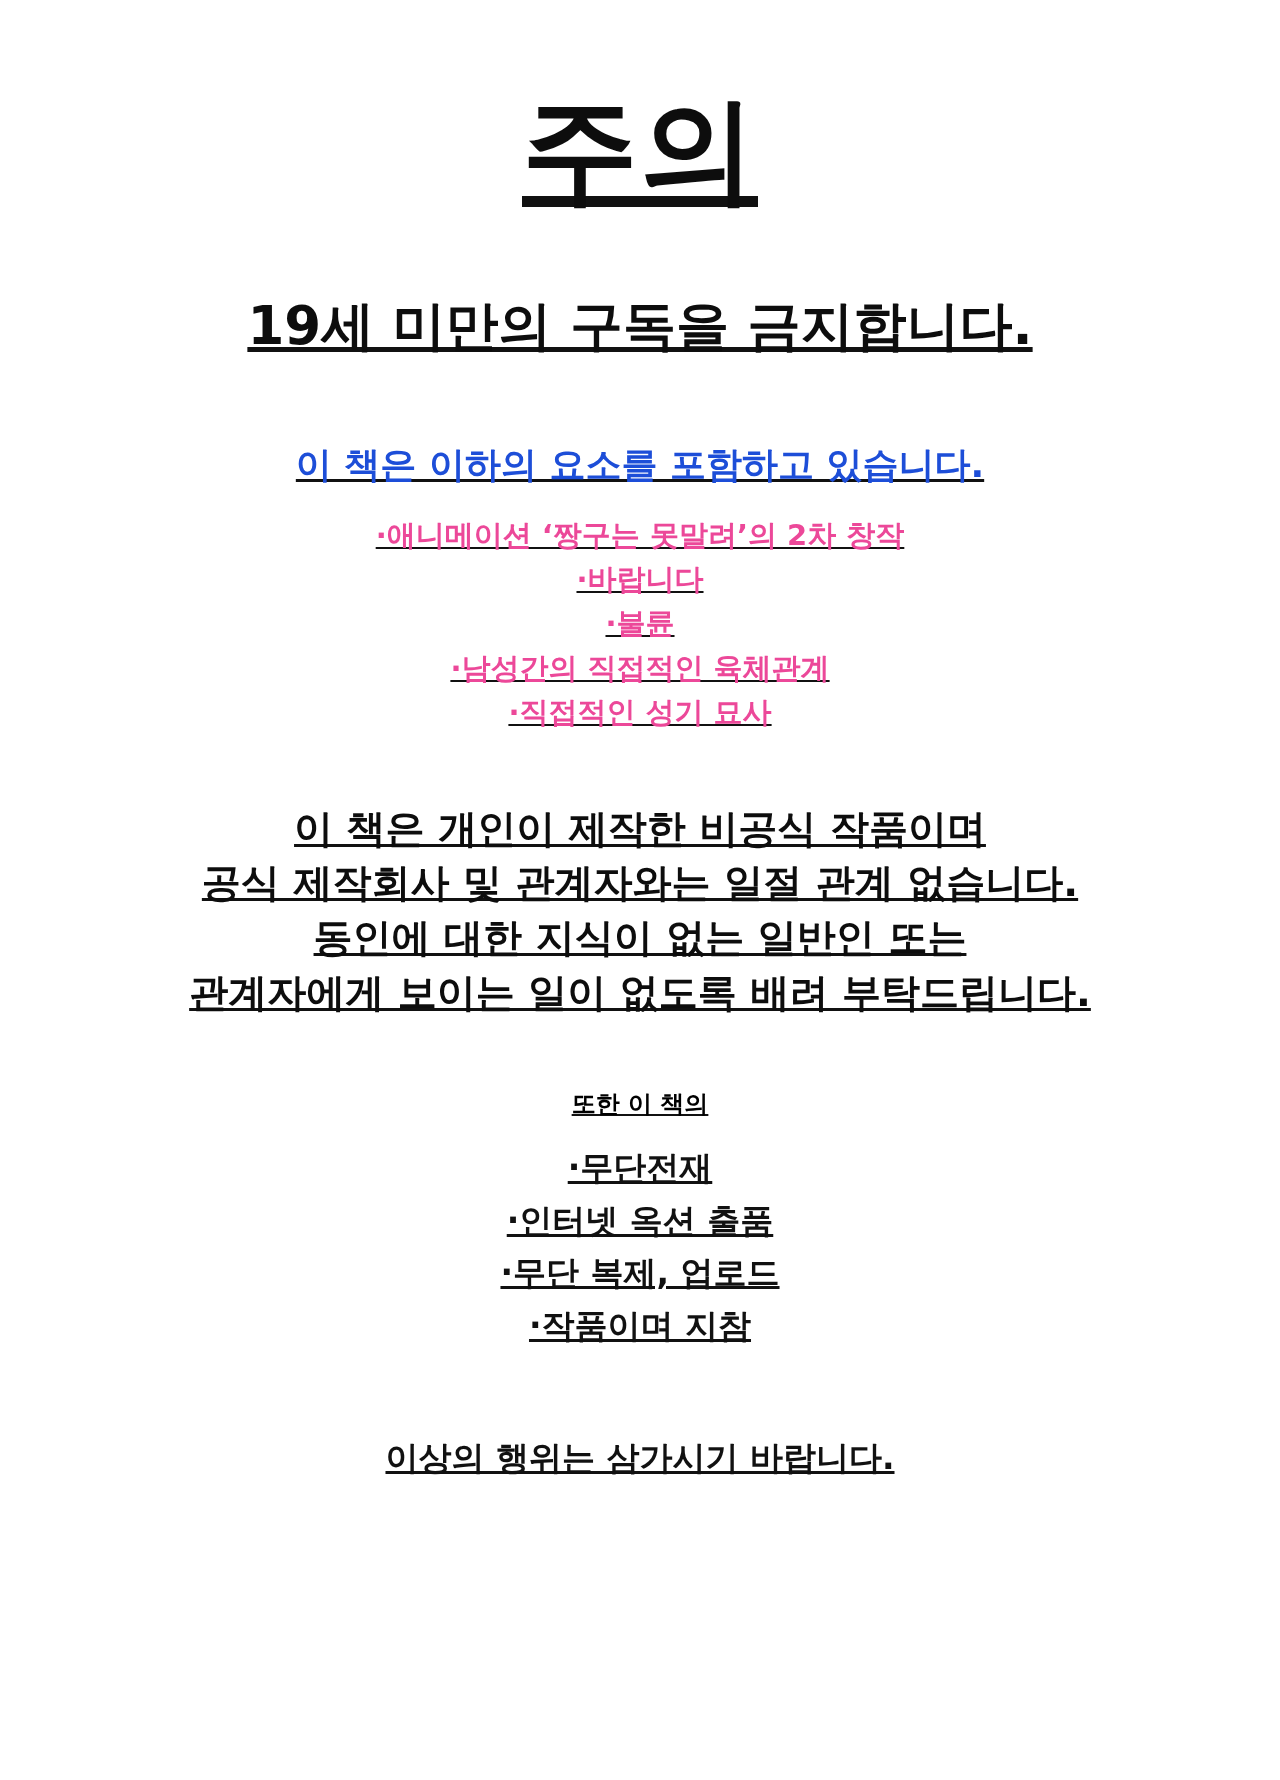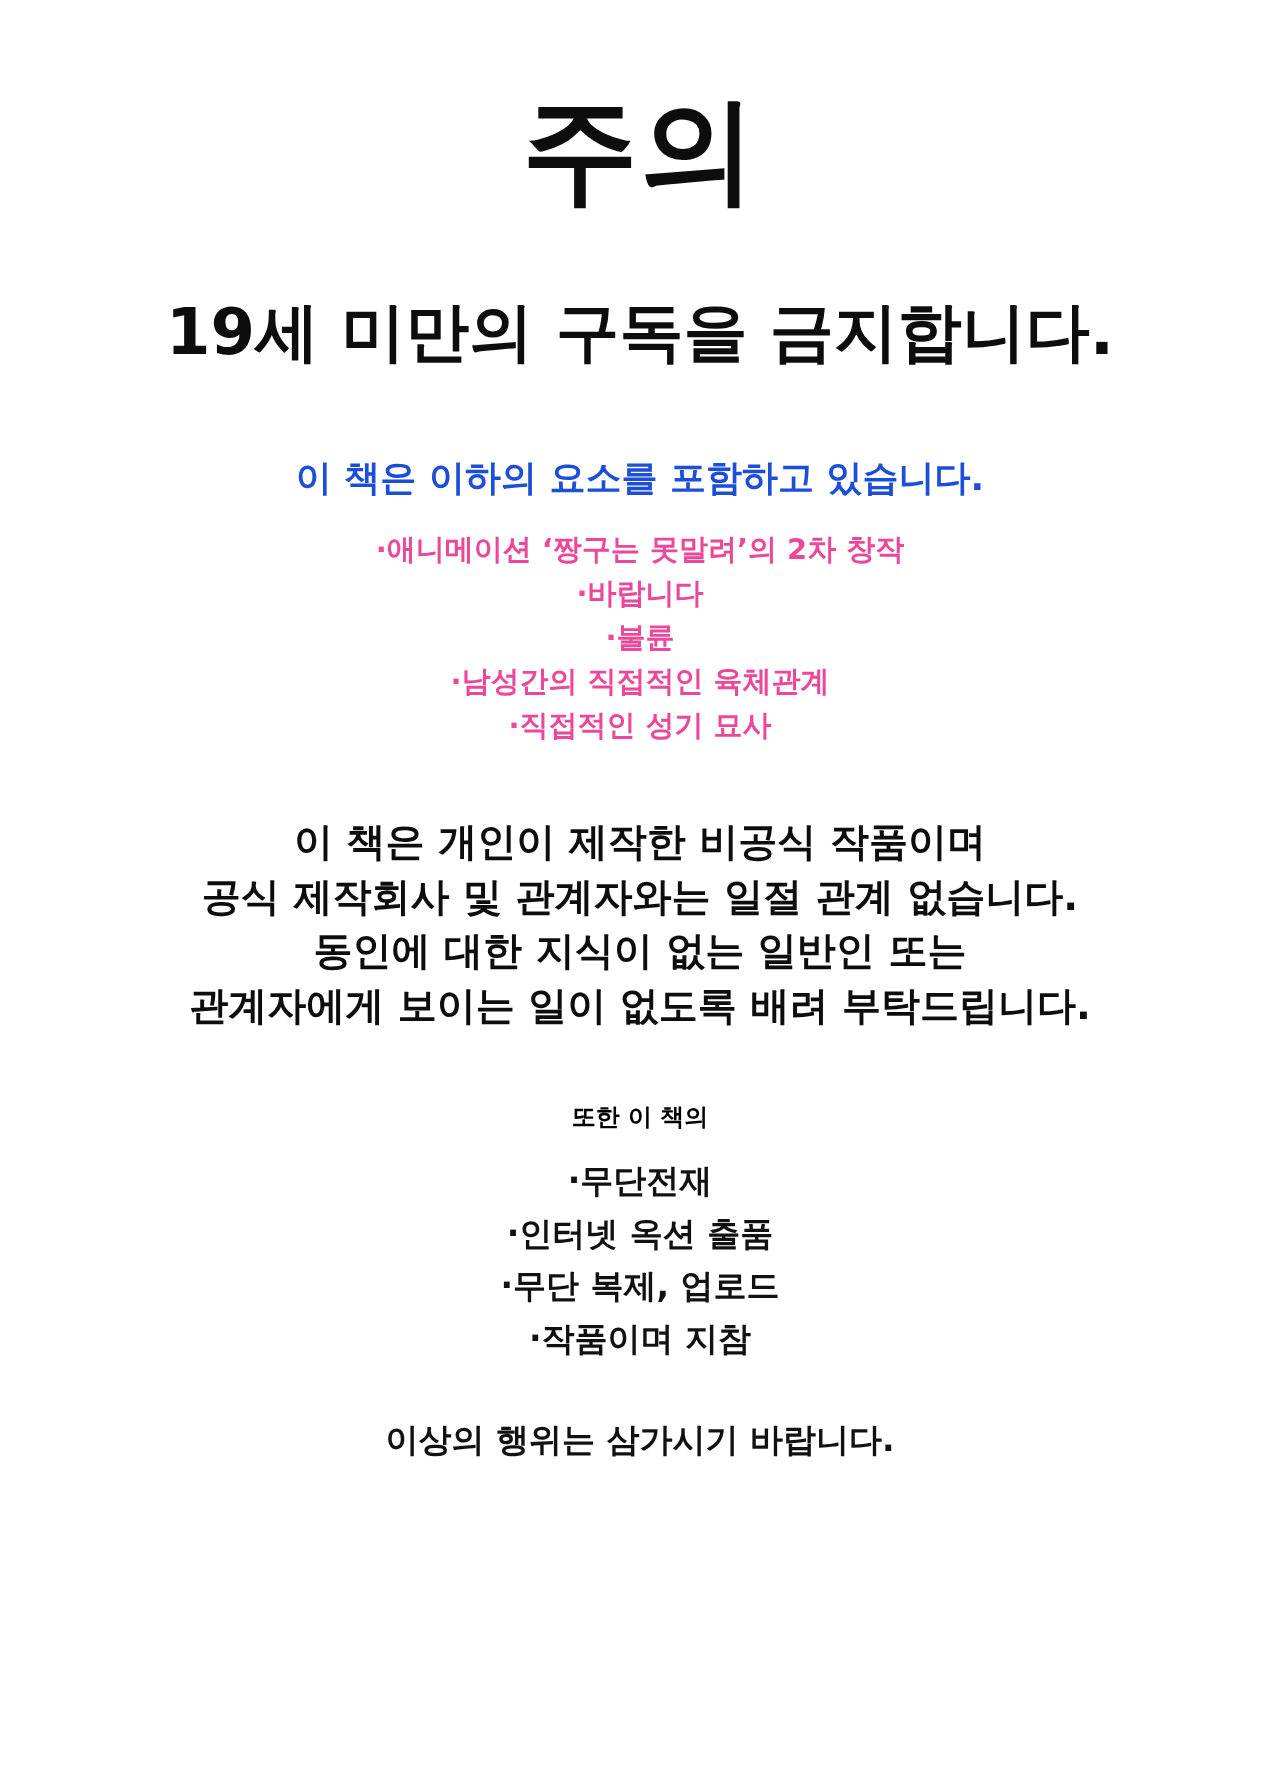--- a/index.html
+++ b/index.html
@@ -17,31 +17,32 @@
   }
   .page {
     width: 1280px;
     height: 1780px;
     box-sizing: border-box;
     padding: 0 60px;
     display: flex;
     flex-direction: column;
     align-items: center;
     text-align: center;
+    text-decoration: underline;
   }
   .title {
     font-size: 116px;
     font-weight: 800;
     letter-spacing: 2px;
     line-height: 1.0;
     margin-top: 92px;
     color: #0d0d0d;
   }
   .subtitle {
-    font-size: 64px;
+    font-size: 53px;
     font-weight: 800;
     line-height: 1.2;
     margin-top: 86px;
     color: #0d0d0d;
   }
   .section-head {
     font-size: 36px;
     font-weight: 700;
     line-height: 1.3;
     margin-top: 84px;
@@ -79,21 +80,21 @@
     margin-top: 20px;
     font-size: 33px;
     font-weight: 700;
     line-height: 1.5;
     color: #111111;
   }
   .list2 div {
     margin: 3px 0;
   }
   .closing {
-    margin-top: 52px;
+    margin-top: 83px;
     font-size: 33px;
     font-weight: 700;
     color: #111111;
   }
 </style>
 </head>
 <body>
 
 <div class="page">
 

